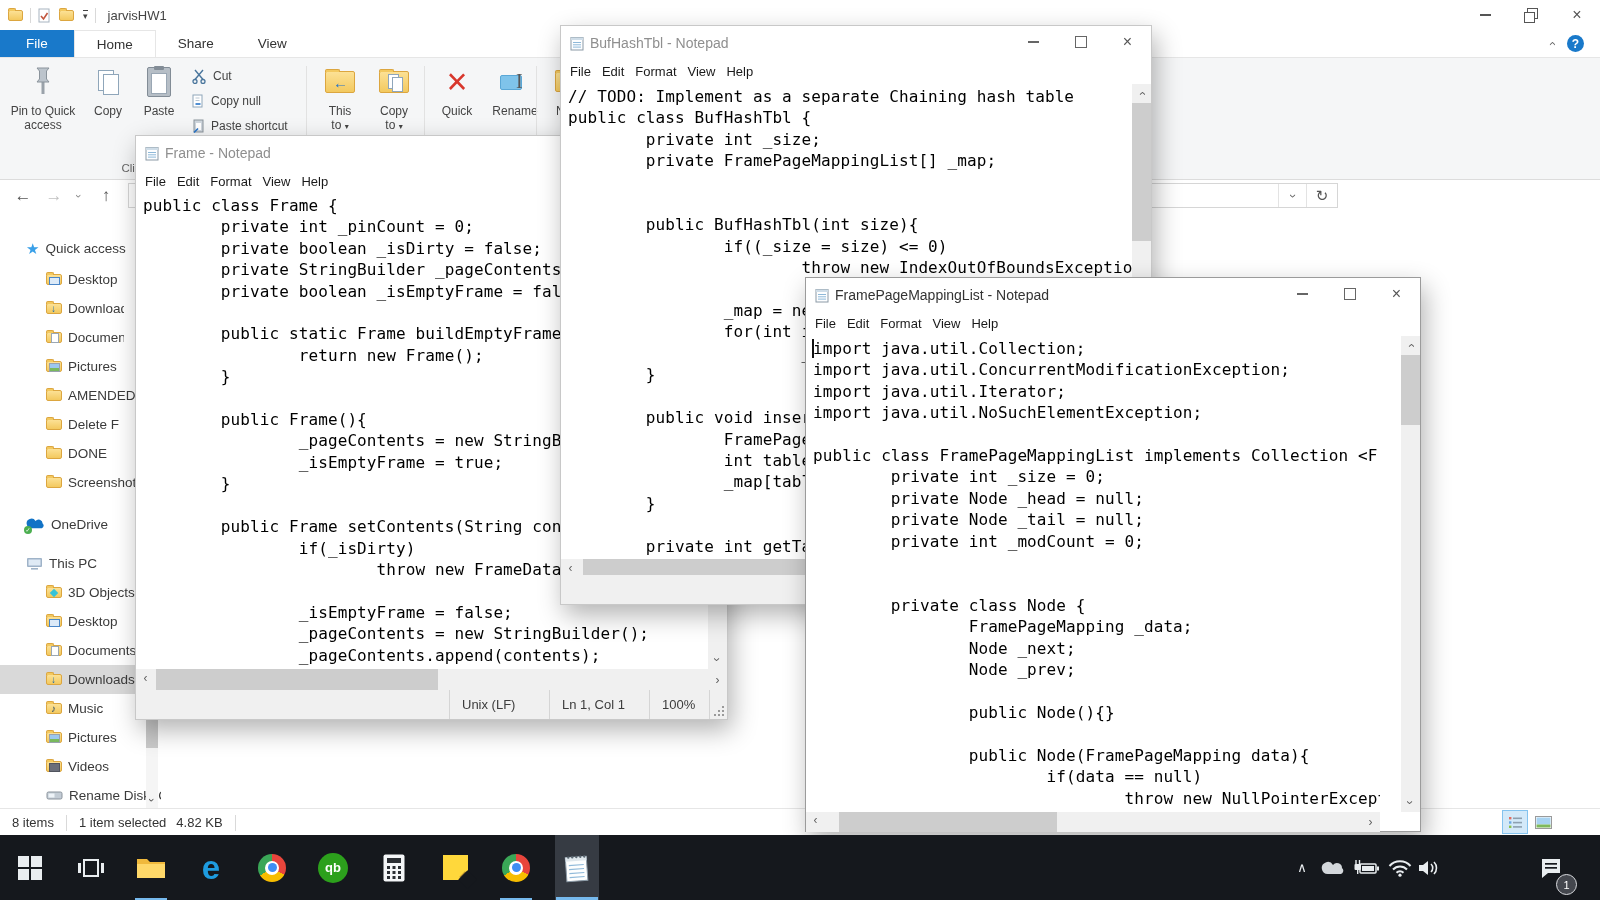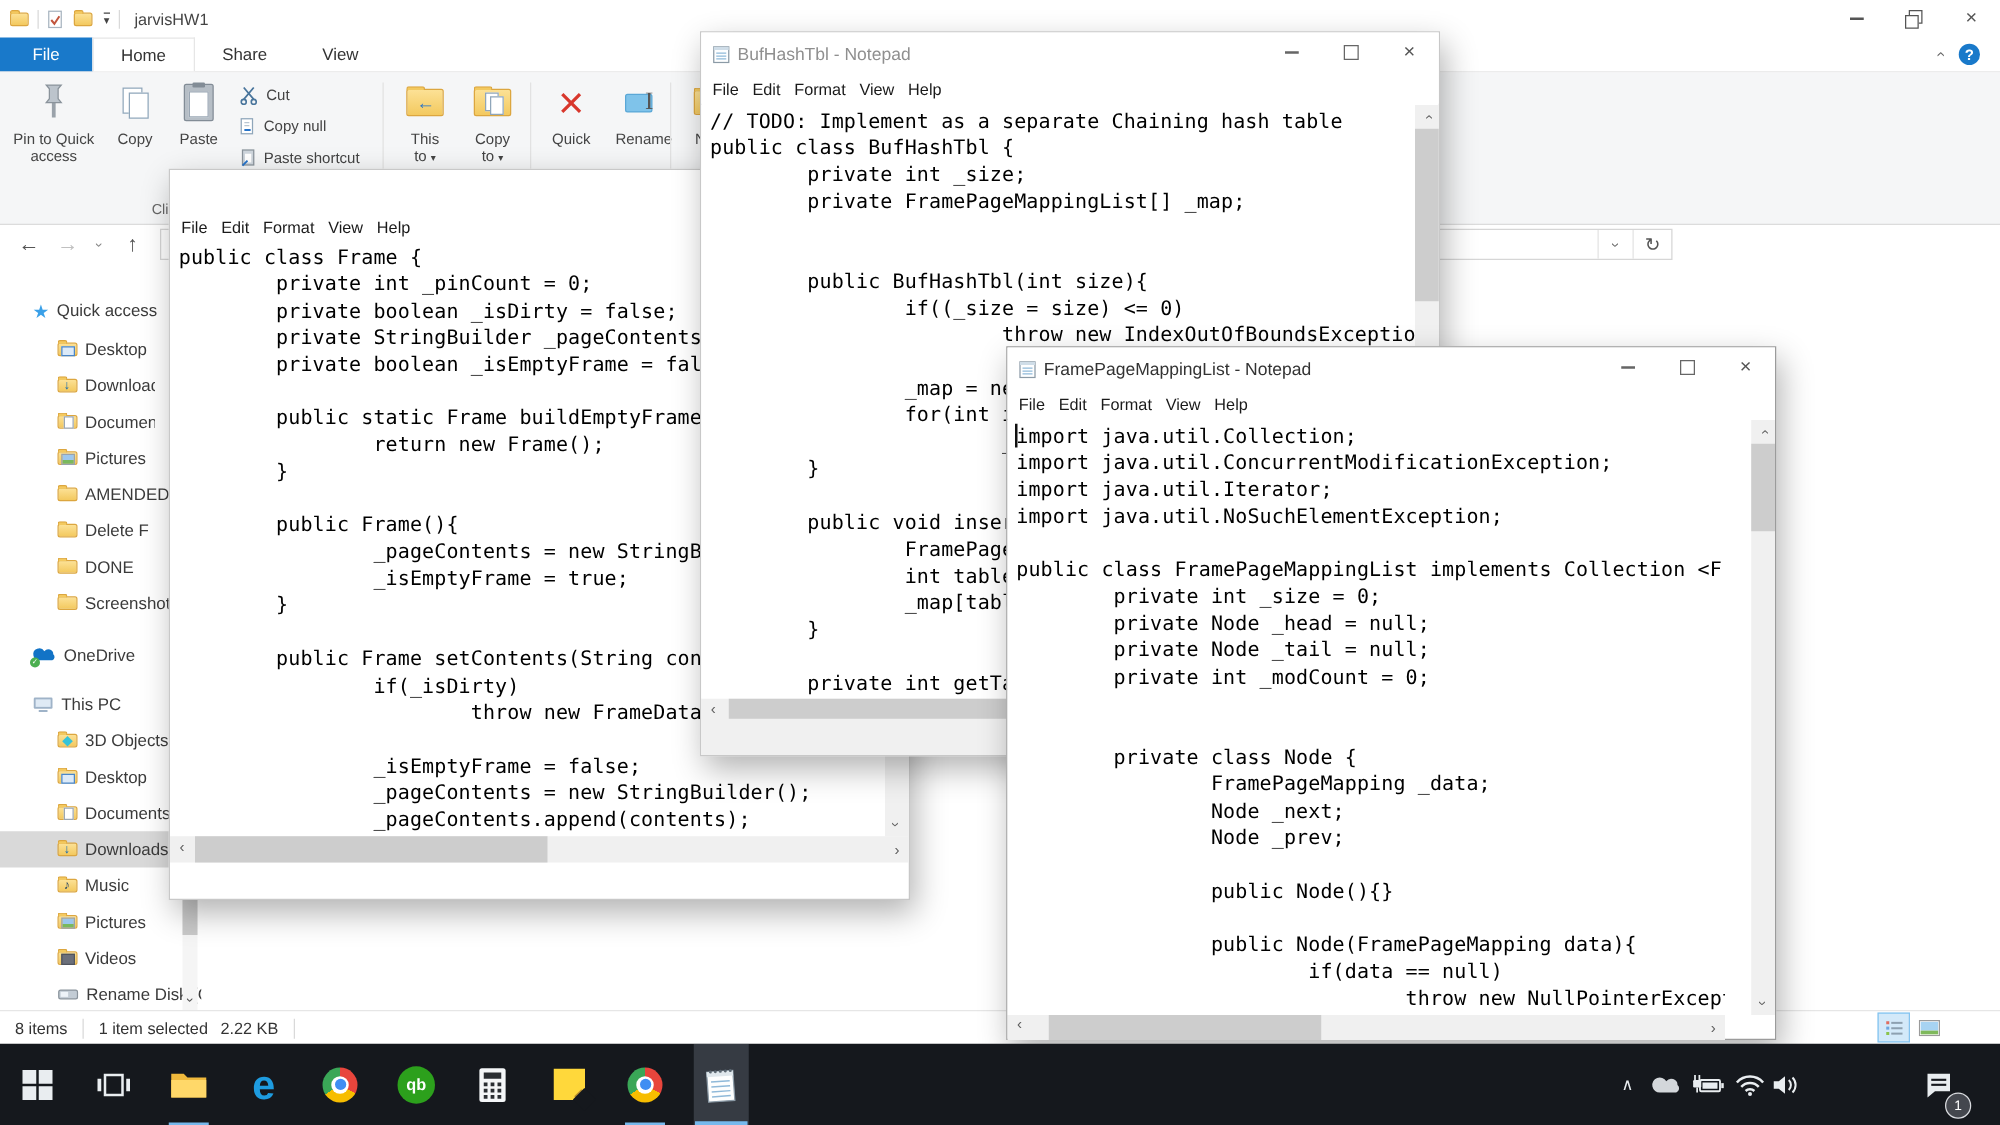--- a/index.html
+++ b/index.html
@@ -409,21 +409,21 @@
       <div class="sn-scroll">
         <div class="sn-thumb"></div>
         <div class="sn-down">›</div>
       </div>
     </div>
 
     <div class="ex-status">
       <span style="margin-left:12px">8 items</span>
       <span class="st-sep"></span>
       <span>1 item selected</span>
-      <span style="margin-left:10px">2.22 KB</span>
+      <span style="margin-left:10px">4.82 KB</span>
       <span class="st-sep"></span>
       <div class="viewbtns">
         <div class="vb vb1">
           <svg width="15" height="13" viewBox="0 0 15 13">
               <rect x="1" y="1" width="2.4" height="2.4" fill="#e06c5f"></rect>
               <rect x="5" y="1.5" width="9" height="1.6" fill="#8da0b0"></rect>
               <rect x="1" y="5.3" width="2.4" height="2.4" fill="#6ca7e0"></rect>
               <rect x="5" y="5.8" width="9" height="1.6" fill="#8da0b0"></rect>
               <rect x="1" y="9.6" width="2.4" height="2.4" fill="#8bc34a"></rect>
               <rect x="5" y="10.1" width="9" height="1.6" fill="#8da0b0"></rect>
@@ -434,20 +434,28 @@
               <rect x="0.5" y="0.5" width="16" height="12" fill="#fff" stroke="#9a9a9a"></rect>
               <rect x="1.5" y="1.5" width="14" height="7" fill="#a7d3f2"></rect>
               <rect x="1.5" y="8.5" width="14" height="3" fill="#7fb95c"></rect>
             </svg>
         </div>
       </div>
     </div>
   </div>
 
   <div class="np" style="left:135px;top:135px;width:593px;height:585px;z-index:10">
+    <div class="np-tb">
+      <svg width="16" height="16" viewBox="0 0 16 16">
+          <rect x="2" y="2.5" width="12" height="12.5" fill="#fdfeff" stroke="#8b9aa6"></rect>
+          <rect x="2" y="2.5" width="12" height="2.5" fill="#cfdde8"></rect>
+          <path d="M4 7.5 h8 M4 9.8 h8 M4 12.1 h8" stroke="#8fb9d9" stroke-width="1"></path>
+        </svg>
+      <span class="np-tt">Frame - Notepad</span>
+    </div>
     <div class="np-menu">
       <span>File</span>
       <span>Edit</span>
       <span>Format</span>
       <span>View</span>
       <span>Help</span>
     </div>
     <div class="np-ta" style="left:0;top:57px;width:572px;height:476px">
       <pre class="code">public class Frame {
         private int _pinCount = 0;
@@ -475,20 +483,29 @@
     </div>
     <div class="sbv" style="right:0;top:57px;width:19px;height:476px">
       <div class="sb-ar arup" style="top:0">›</div>
       <div class="sb-thumb" style="left:0;top:20px;width:19px;height:120px"></div>
       <div class="sb-ar ardn" style="bottom:0">›</div>
     </div>
     <div class="sbh" style="left:0;top:533px;width:591px;height:21px">
       <div class="sb-ar arlf" style="left:0;top:1px">›</div>
       <div class="sb-thumb" style="left:20px;top:0;width:282px;height:21px"></div>
       <div class="sb-ar" style="right:0;top:1px">›</div>
+    </div>
+    <div class="np-status">
+      <div class="np-fill"></div>
+      <div class="np-cell" style="width:100px">Unix (LF)</div>
+      <div class="np-cell" style="width:100px">Ln 1, Col 1</div>
+      <div class="np-cell" style="width:60px">100%</div>
+      <div class="np-cell" style="width:18px">
+          <span class="grip"></span>
+        </div>
     </div>
   </div>
 
   <div class="np" style="left:560px;top:25px;width:592px;height:580px;z-index:20">
     <div class="np-tb">
       <svg width="16" height="16" viewBox="0 0 16 16">
           <rect x="2" y="2.5" width="12" height="12.5" fill="#fdfeff" stroke="#8b9aa6"></rect>
           <rect x="2" y="2.5" width="12" height="2.5" fill="#cfdde8"></rect>
           <path d="M4 7.5 h8 M4 9.8 h8 M4 12.1 h8" stroke="#8fb9d9" stroke-width="1"></path>
         </svg>

